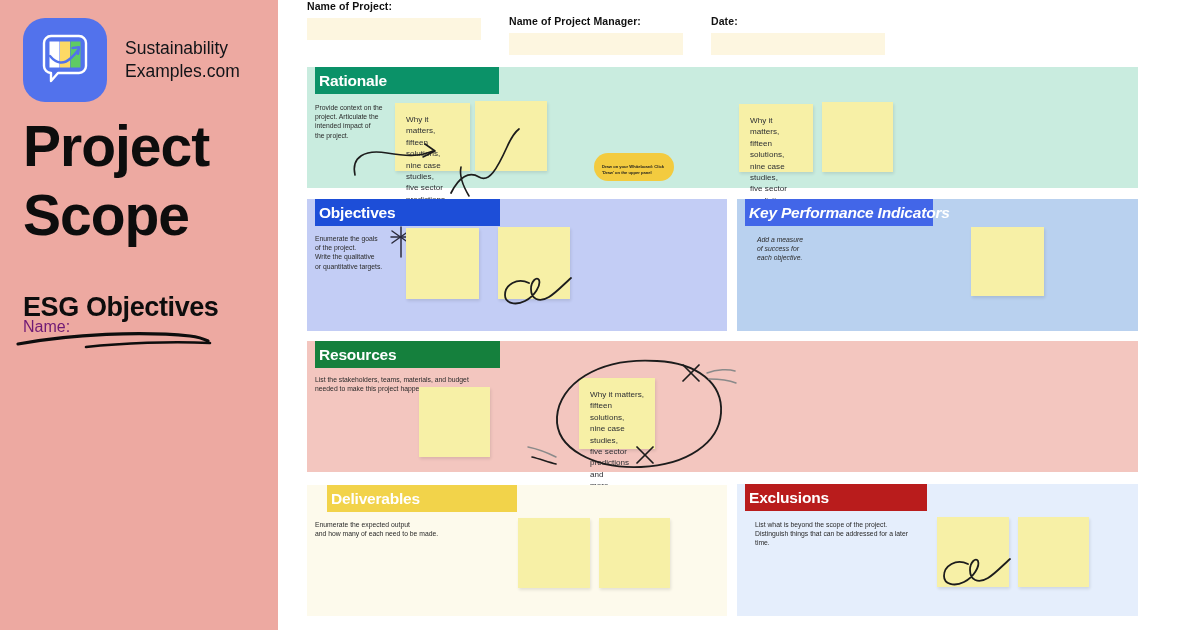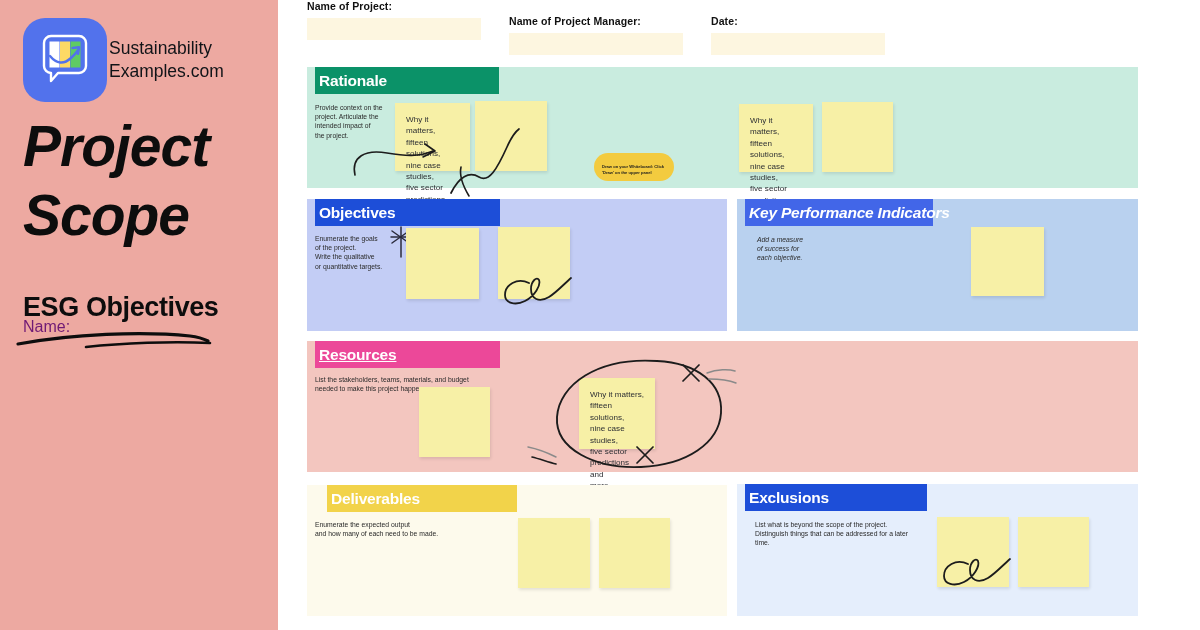--- a/index.html
+++ b/index.html
@@ -12,21 +12,21 @@
   #page { position: relative; width: 1200px; height: 630px; background: #ffffff; }
 
   
   .left-panel {
     position: absolute; left: 0; top: 0;
     width: 278px; height: 630px;
     background: #eda9a1;
   }
   .brand-row {
     position: absolute; left: 23px; top: 18px;
-    display: flex; align-items: center; gap: 2px;
+    display: flex; align-items: center; gap: 18px;
   }
   .logo-tile {
     width: 84px; height: 84px; border-radius: 22px;
     background: #5272ec;
     display: flex; align-items: center; justify-content: center;
     flex: none;
   }
   .brand-text {
     font-size: 17.5px; line-height: 23px; color: #111418;
     font-family: "Liberation Sans", sans-serif;
@@ -118,21 +118,21 @@
           <path d="M15 26 q10 12 21 2 q4.5 -4 7.5 -8.5" fill="none" stroke="#5272ec" stroke-width="2.4" stroke-linecap="round"></path>
           <path d="M37.5 18 l6.5 -0.8 l-0.9 6.6" fill="none" stroke="#5272ec" stroke-width="2.4" stroke-linecap="round" stroke-linejoin="round"></path>
         </svg>
       </div>
       <div class="brand-text">
         <div>Sustainability</div>
         <div>Examples.com</div>
       </div>
     </div>
 
-    <div class="big-title" style="white-space:pre-line;font-style:italic;">Project
+    <div class="big-title" style="white-space:pre-line;">Project
 Scope</div>
 
     <div class="name-label">Name:</div>
     <div class="name-value">ESG Objectives</div>
 
     <svg class="name-underline" width="215" height="26" viewBox="0 0 215 26">
       <path d="M6 18 C60 8, 130 5, 178 10 C186 11, 192 13, 196 15" fill="none" stroke="#0d0d0d" stroke-width="3.2" stroke-linecap="round"></path>
       <path d="M74 21 C110 17, 160 15, 198 17" fill="none" stroke="#0d0d0d" stroke-width="2.6" stroke-linecap="round"></path>
     </svg>
   </div>
@@ -233,21 +233,21 @@
       <div class="sec-hint" style="left:20px; top:36px; width:110px;">Add a measure
 of success for
 each objective.</div>
 
       <div class="note" style="left:234px; top:28px; width:73px; height:69px;">
         <div class="note-text"></div>
       </div>
     </div>
 
     <div class="section" style="left:29px; top:341px; width:831px; height:131px; background:#f3c6bf;">
-      <div class="sec-header" style="background:#ec4899; width:185px;text-decoration:underline;">Resources</div>
+      <div class="sec-header" style="background:#15803d; width:185px;">Resources</div>
       <div class="sec-hint" style="left:8px; top:34px; width:220px;">List the stakeholders, teams, materials, and budget
 needed to make this project happen.</div>
 
       <div class="note" style="left:112px; top:46px; width:71px; height:70px;">
         <div class="note-text"></div>
       </div>
       <div class="note" style="left:272px; top:37px; width:76px; height:71px;">
         <div class="note-text">Why it matters,
 fifteen solutions,
 nine case studies,
@@ -278,21 +278,21 @@
 
       <div class="note" style="left:211px; top:33px; width:72px; height:70px;">
         <div class="note-text"></div>
       </div>
       <div class="note" style="left:292px; top:33px; width:71px; height:70px;">
         <div class="note-text"></div>
       </div>
     </div>
 
     <div class="section" style="left:459px; top:484px; width:401px; height:132px; background:#e5eefc;">
-      <div class="sec-header" style="background:#1d4ed8; width:182px;">Exclusions</div>
+      <div class="sec-header" style="background:#b91c1c; width:182px;">Exclusions</div>
       <div class="sec-hint" style="left:18px; top:36px; width:200px;">List what is beyond the scope of the project.
 Distinguish things that can be addressed for a later
 time.</div>
 
       <div class="note" style="left:200px; top:33px; width:72px; height:70px;">
         <div class="note-text"></div>
       </div>
       <div class="note" style="left:281px; top:33px; width:71px; height:70px;">
         <div class="note-text"></div>
       </div>

